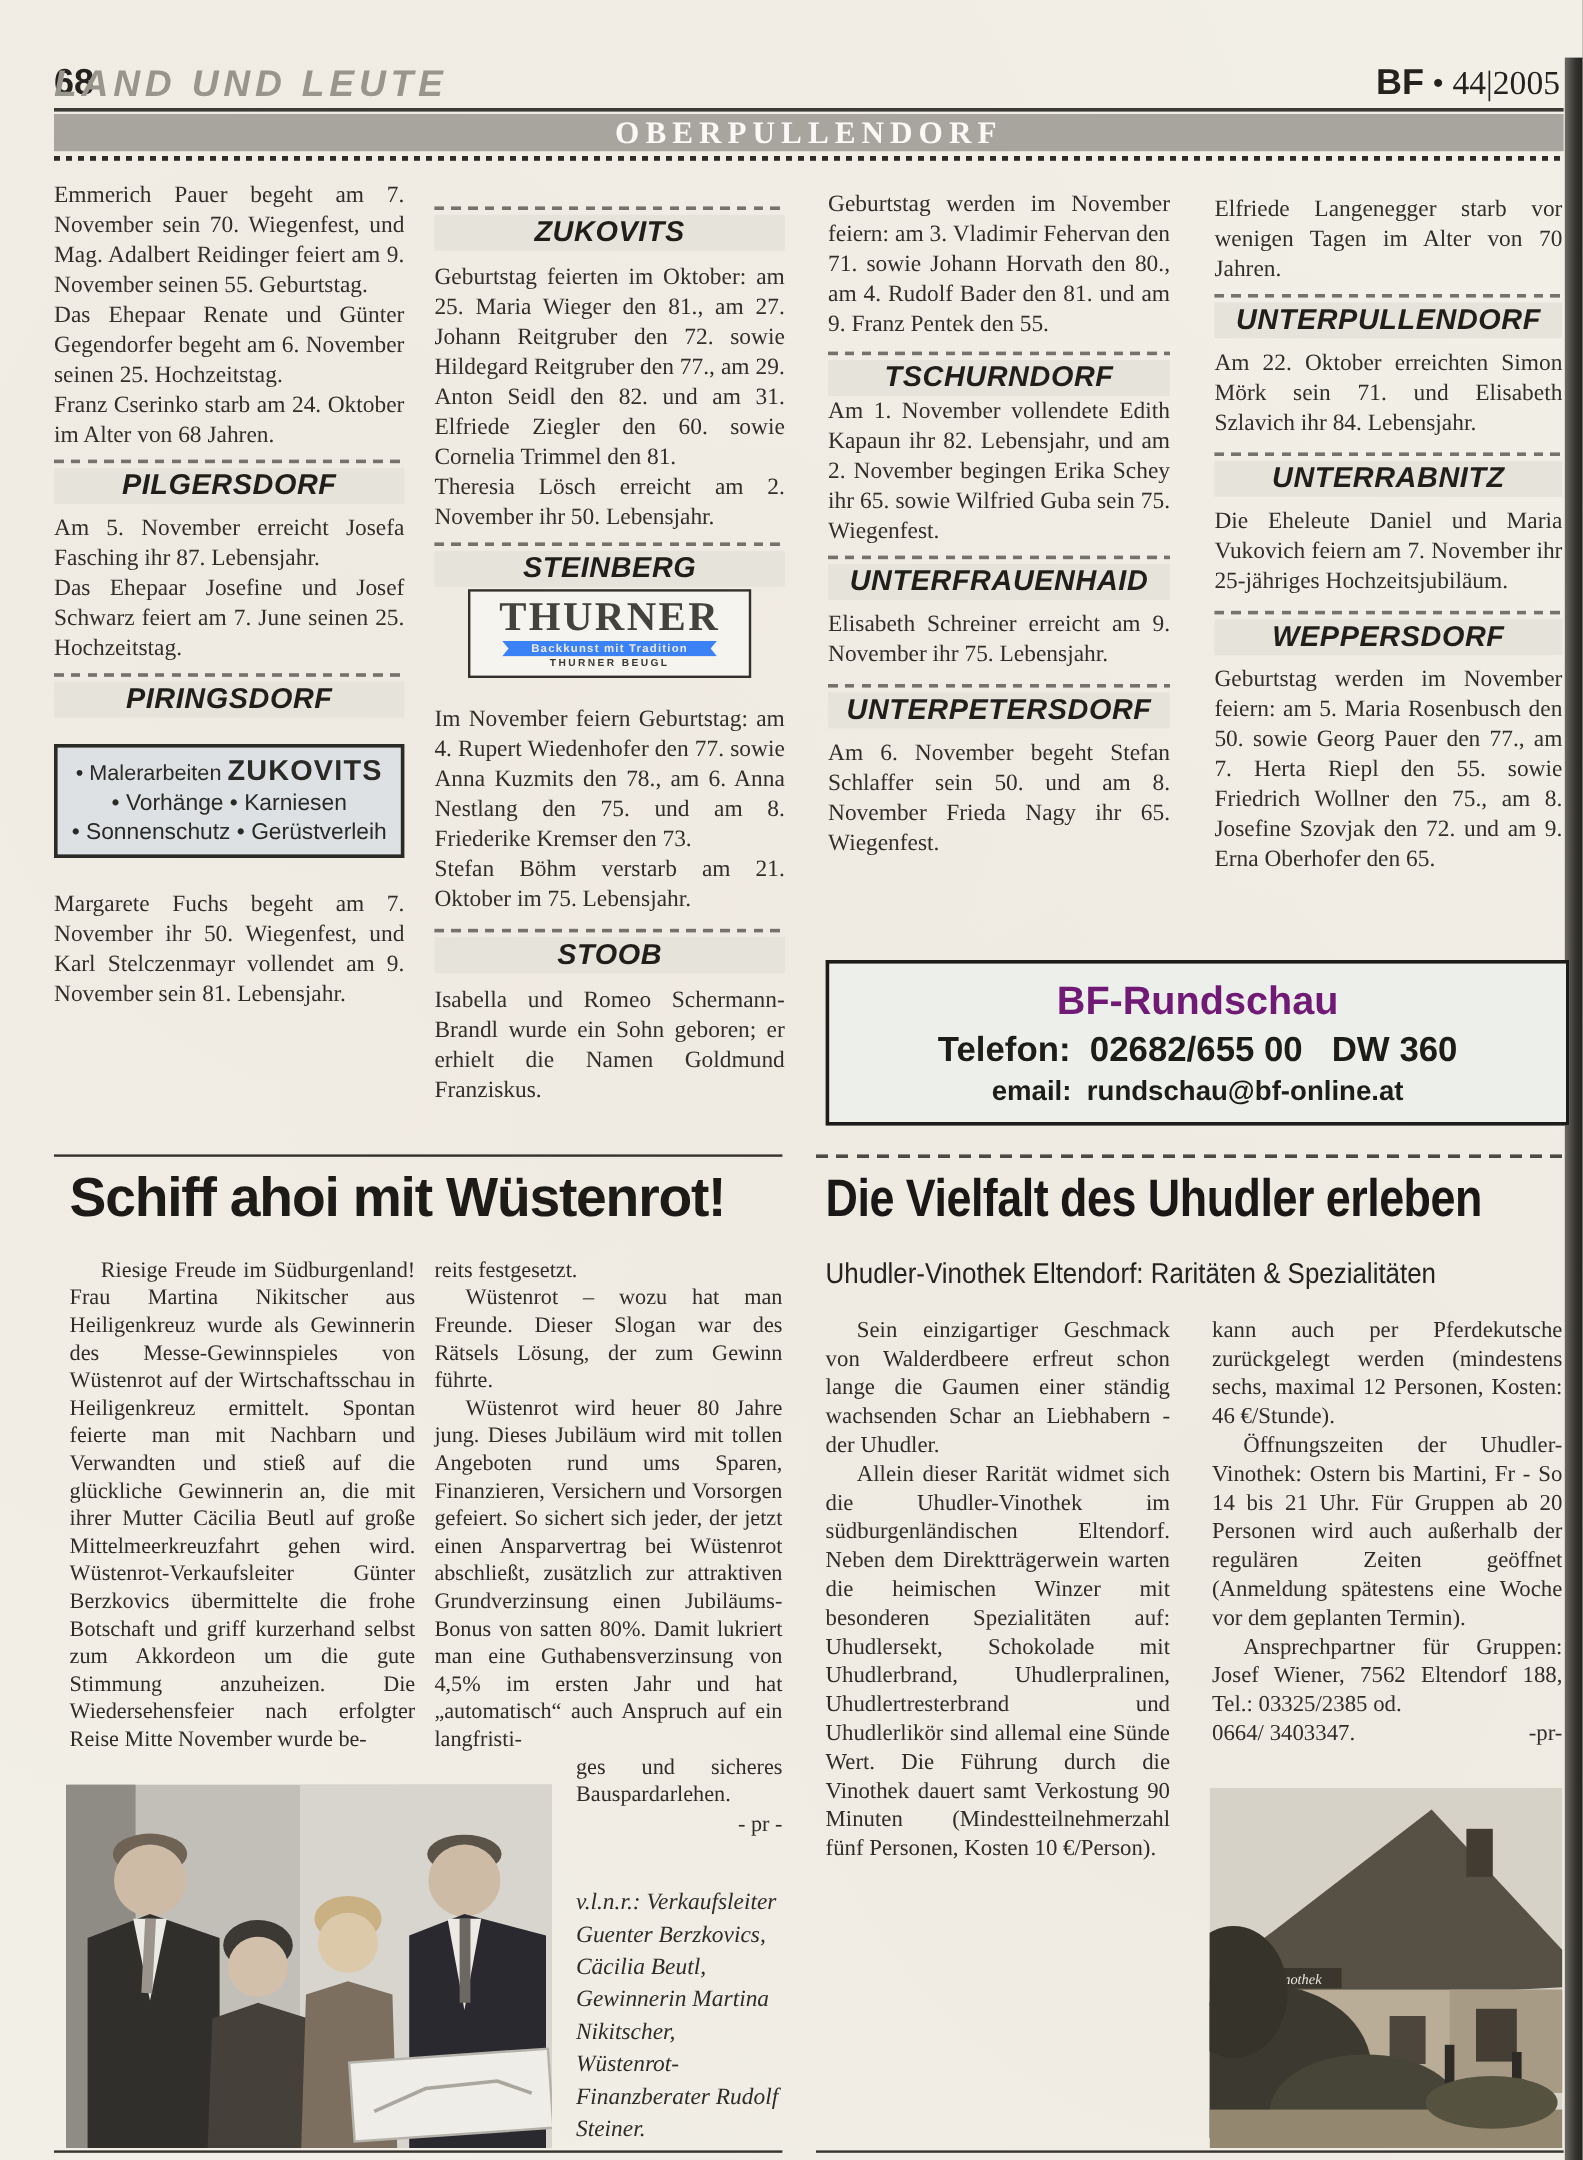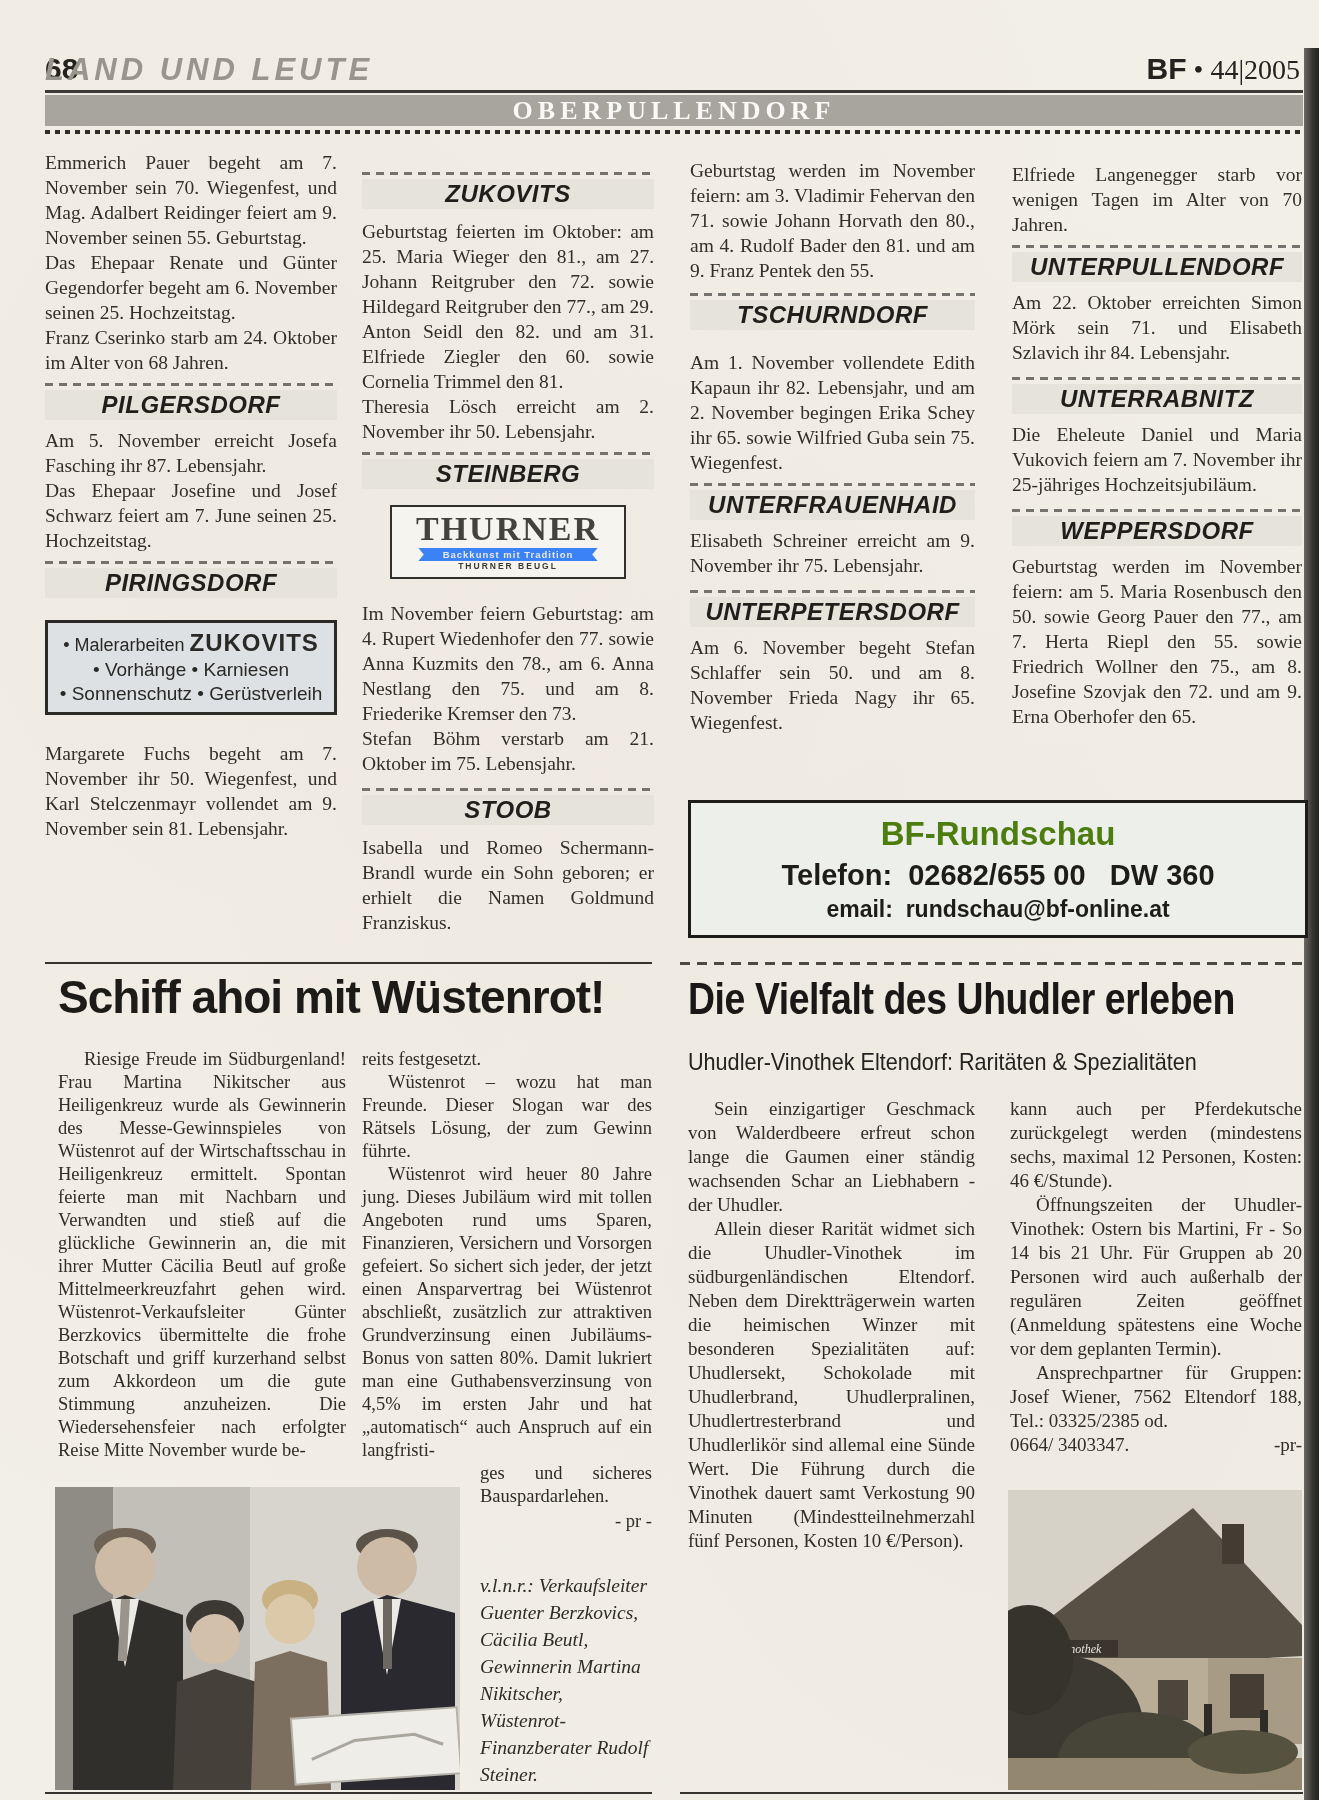--- a/index.html
+++ b/index.html
@@ -32,21 +32,21 @@
   .zuk .l1{font:400 18px "Liberation Sans",sans-serif;color:#2a2926;}
   .zuk .l1 b{font:700 24px "Liberation Sans",sans-serif;letter-spacing:1px;}
   .zuk .l{font:400 19px "Liberation Sans",sans-serif;color:#2a2926;margin-top:2px;}
   
   .thurner{width:224px;margin:0 auto;border:2px solid #32302c;background:#f6f4ee;text-align:center;padding:4px 4px 5px;}
   .thurner .nm{font:700 34px/36px "Liberation Serif",serif;color:#44423e;letter-spacing:2px;}
   .thurner .rb{width:80%;margin:1px auto 0;background:#3b82f6;color:#ece9e0;font:700 9.5px/13px "Liberation Sans",sans-serif;letter-spacing:1px;clip-path:polygon(0 0,100% 0,97% 50%,100% 100%,0 100%,3% 50%);}
   .thurner .sb{font:700 8.5px/11px "Liberation Sans",sans-serif;color:#3a3833;letter-spacing:2px;}
   
   .bfbox{border:3px solid #1d1c19;background:#edefeb;text-align:center;}
-  .bfbox .t{font:700 33px "Liberation Sans",sans-serif;color:#4d7c0f;margin-top:12px;}
+  .bfbox .t{font:700 33px "Liberation Sans",sans-serif;color:#701a75;margin-top:12px;}
   .bfbox .p{font:700 29px "Liberation Sans",sans-serif;color:#1d1c19;margin-top:6px;}
   .bfbox .e{font:700 23px "Liberation Sans",sans-serif;color:#1d1c19;margin-top:4px;}
   
   .rule{height:2px;background:#35332e;}
   .dashrule{height:3px;background:repeating-linear-gradient(90deg,#4b4a45 0 10px,transparent 10px 17px);}
   .hl-left{font:700 46px/50px "Liberation Sans",sans-serif;color:#1c1b18;letter-spacing:-1px;white-space:nowrap;}
   .hl-right{font:700 44px/48px "Liberation Sans",sans-serif;color:#191816;transform:scaleX(.85);transform-origin:left center;white-space:nowrap;letter-spacing:-.5px;}
   .sub-right{font:400 24px "Liberation Sans",sans-serif;color:#23221f;transform:scaleX(.9);transform-origin:left center;white-space:nowrap;}
   .art{font:18.5px/23px "Liberation Serif",serif;text-align:justify;hyphens:auto;color:#302d29;}
   .art p{margin:0;text-indent:26px;}
@@ -104,41 +104,41 @@
     <div class="sec" style="margin-top:22px;">
       <div class="dashes"></div>
       <div class="band"><span>ZUKOVITS</span></div>
     </div>
     <div class="np" style="margin-top:10px;">Geburtstag feierten im Oktober: am 25. Maria Wieger den 81., am 27. Johann Reitgruber den 72. sowie Hildegard Reitgruber den 77., am 29. Anton Seidl den 82. und am 31. Elfriede Ziegler den 60. sowie Cornelia Trimmel den 81.</div>
     <div class="np">Theresia Lösch erreicht am 2. November ihr 50. Lebensjahr.</div>
     <div class="sec" style="margin-top:8px;">
       <div class="dashes"></div>
       <div class="band"><span>STEINBERG</span></div>
     </div>
-    <div class="thurner" style="margin-top:16px;">
+    <div class="thurner" style="margin-top:2px;">
       <div class="nm">THURNER</div>
       <div class="rb">Backkunst mit Tradition</div>
       <div class="sb">THURNER BEUGL</div>
     </div>
     <div class="np" style="margin-top:22px;">Im November feiern Geburtstag: am 4. Rupert Wiedenhofer den 77. sowie Anna Kuzmits den 78., am 6. Anna Nestlang den 75. und am 8. Friederike Kremser den 73.</div>
     <div class="np">Stefan Böhm verstarb am 21. Oktober im 75. Lebensjahr.</div>
     <div class="sec" style="margin-top:12px;">
       <div class="dashes"></div>
       <div class="band"><span>STOOB</span></div>
     </div>
     <div class="np" style="margin-top:10px;">Isabella und Romeo Schermann-Brandl wurde ein Sohn geboren; er erhielt die Namen Goldmund Franziskus.</div>
   </div>
 
   <div class="abs" style="left:690px;top:158px;width:285px;">
     <div class="np">Geburtstag werden im November feiern: am 3. Vladimir Fehervan den 71. sowie Johann Horvath den 80., am 4. Rudolf Bader den 81. und am 9. Franz Pentek den 55.</div>
     <div class="sec" style="margin-top:10px;">
       <div class="dashes"></div>
       <div class="band"><span>TSCHURNDORF</span></div>
     </div>
-    <div class="np" style="margin-top:20px;">Am 1. November vollendete Edith Kapaun ihr 82. Lebensjahr, und am 2. November begingen Erika Schey ihr 65. sowie Wilfried Guba sein 75. Wiegenfest.</div>
+    <div class="np" style="margin-top:0;">Am 1. November vollendete Edith Kapaun ihr 82. Lebensjahr, und am 2. November begingen Erika Schey ihr 65. sowie Wilfried Guba sein 75. Wiegenfest.</div>
     <div class="sec" style="margin-top:8px;">
       <div class="dashes"></div>
       <div class="band"><span>UNTERFRAUENHAID</span></div>
     </div>
     <div class="np" style="margin-top:8px;">Elisabeth Schreiner erreicht am 9. November ihr 75. Lebensjahr.</div>
     <div class="sec" style="margin-top:12px;">
       <div class="dashes"></div>
       <div class="band"><span>UNTERPETERSDORF</span></div>
     </div>
     <div class="np" style="margin-top:8px;">Am 6. November begeht Stefan Schlaffer sein 50. und am 8. November Frieda Nagy ihr 65. Wiegenfest.</div>

